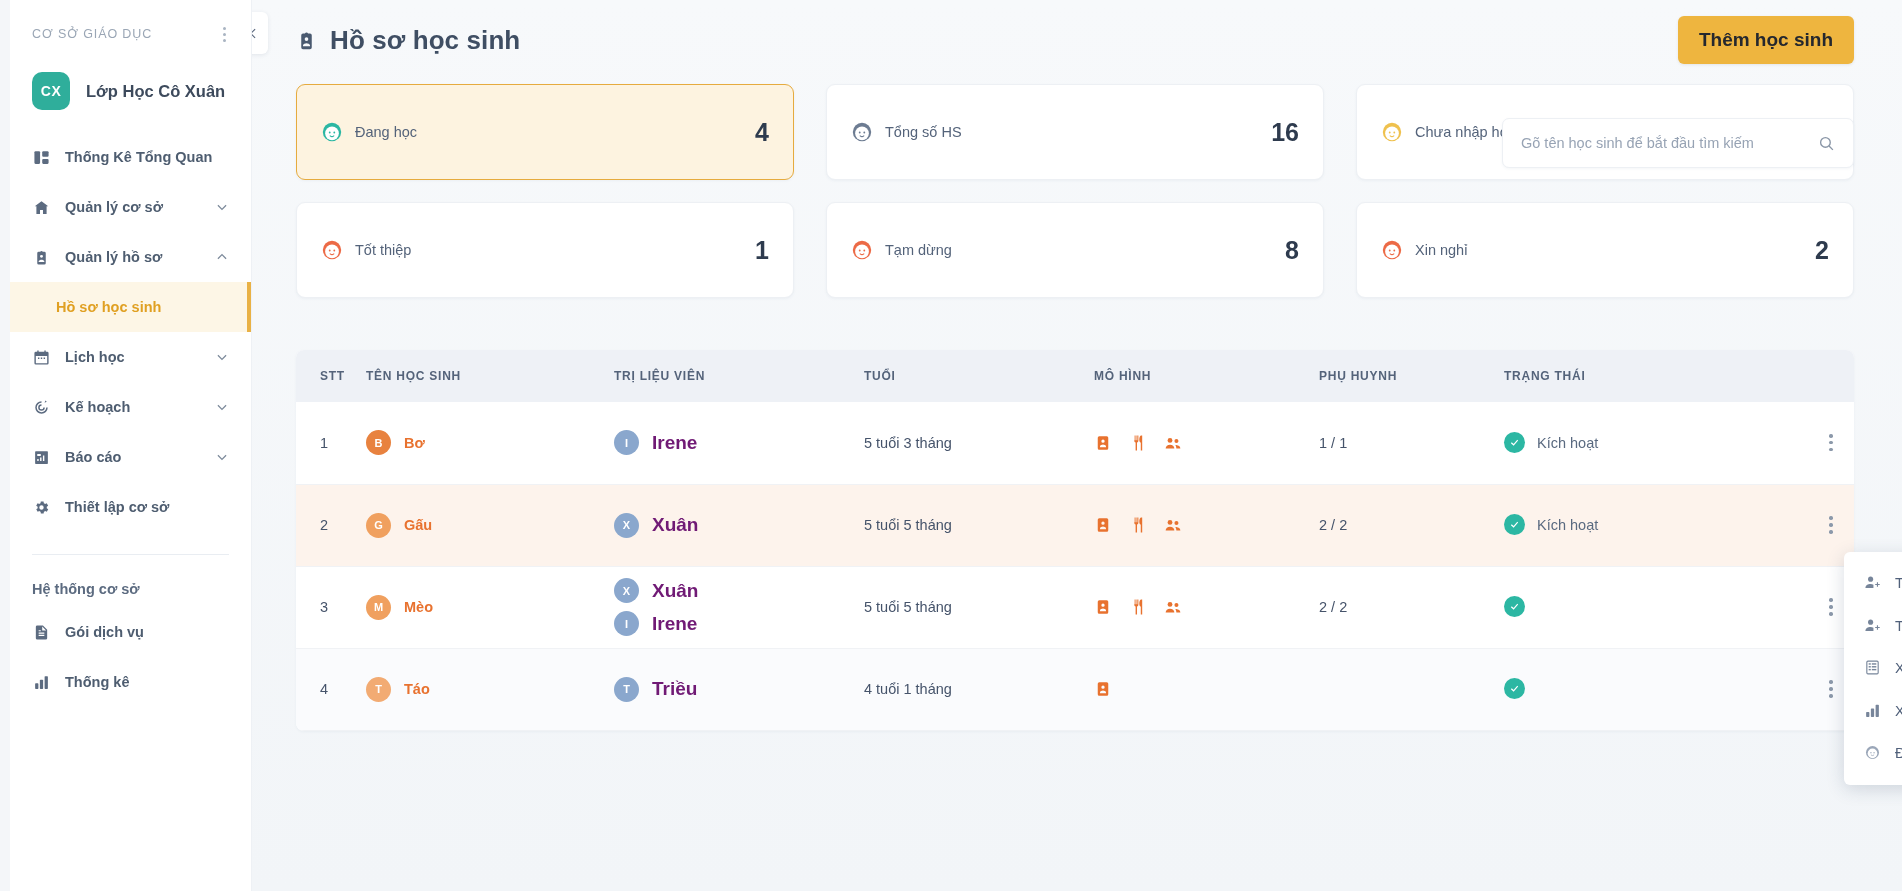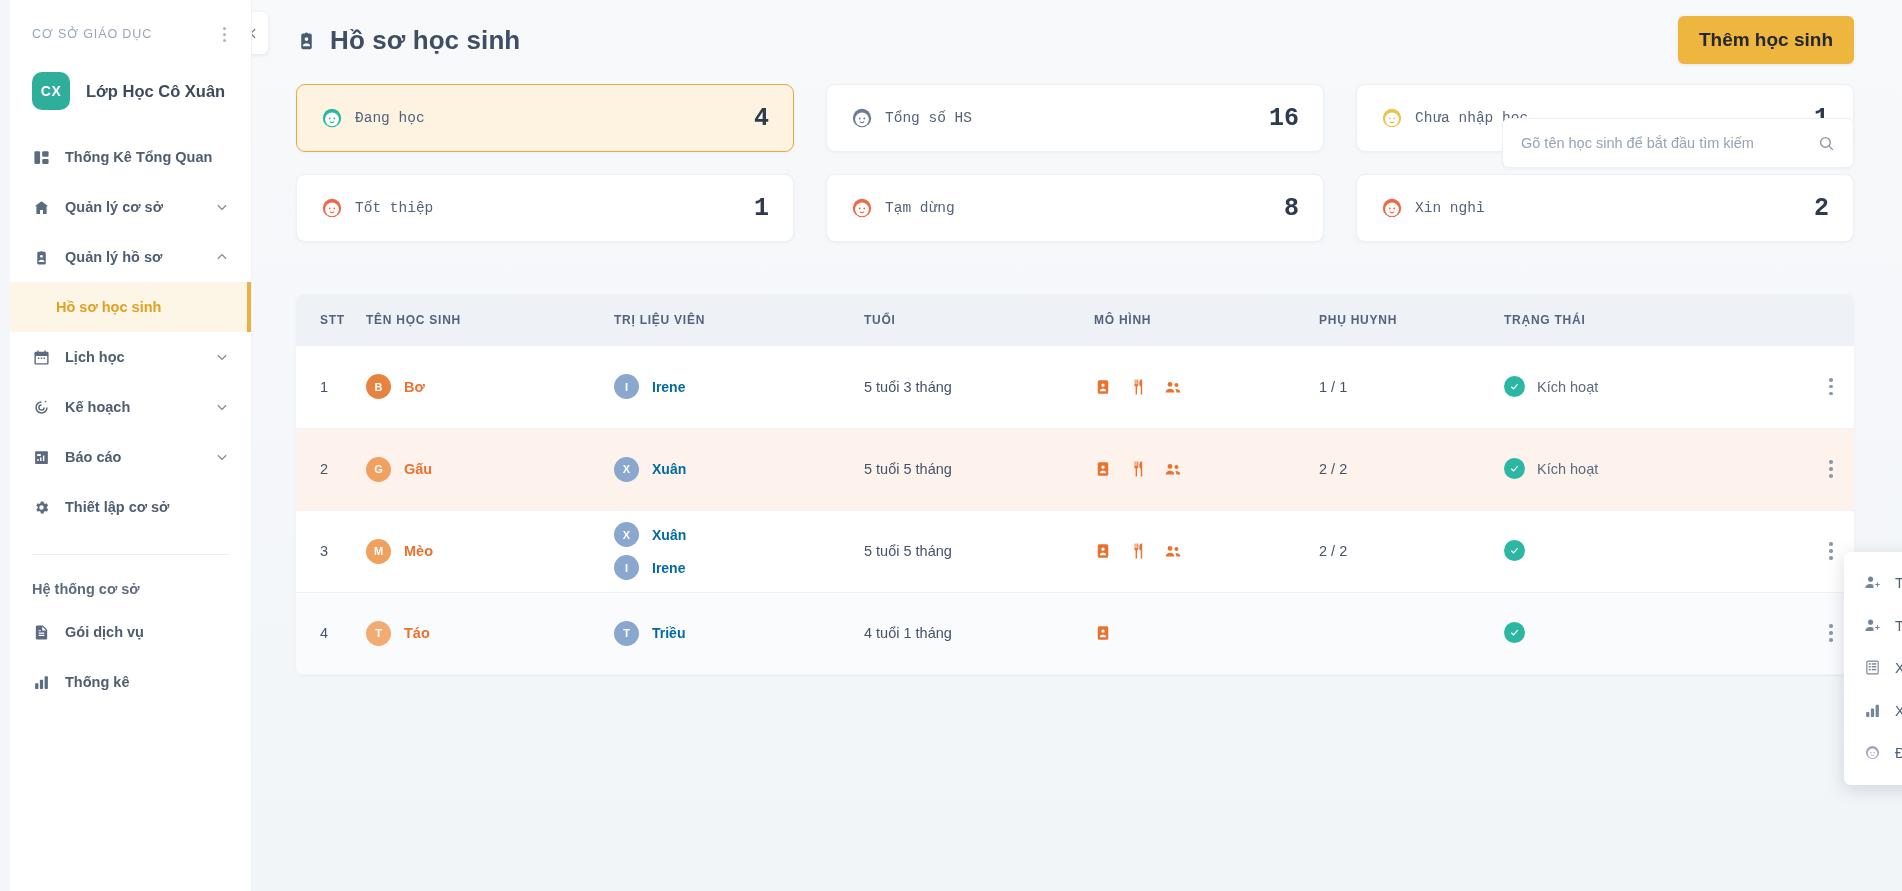--- a/index.html
+++ b/index.html
@@ -69,22 +69,22 @@
   .page-title { font-size: 26px; font-weight: 700; color: #3f4e63; letter-spacing: .1px; }
   .btn-primary { background: #eeb53f; color: #25282e; border: none; border-radius: 6px;
                  font-family: inherit; font-size: 19px; font-weight: 700;
                  padding: 13px 21px; cursor: pointer; box-shadow: 0 1px 3px rgba(60,60,60,.10); }
 
   
   .cards-area { padding: 4px 48px 0 44px; position: relative; }
   .card-row { display: flex; gap: 32px; }
   .card-row + .card-row { margin-top: 22px; }
   .stat-card { flex: 1 1 0; background: #fff; border: 1px solid #edf0f4;
-               border-radius: 9px; height: 68px; display: flex; align-items: center;
-               padding: 0 24px; box-shadow: 0 1px 3px rgba(45,70,110,.05); cursor: pointer; font-family: Liberation Mono, monospace; }
+               border-radius: 9px; height: 96px; display: flex; align-items: center;
+               padding: 0 24px; box-shadow: 0 1px 3px rgba(45,70,110,.05); cursor: pointer; }
   .stat-card.sel { background: #fdf3e0; border: 1.4px solid #e6ab3e; }
   .stat-ico { width: 22px; height: 22px; flex: 0 0 22px; margin-right: 12px; }
   .stat-ico svg { width: 22px; height: 22px; display: block; }
   .stat-label { font-size: 14.5px; color: #54637a; flex: 1; font-weight: 400; }
   .stat-val { font-size: 25px; font-weight: 700; color: #2e3b4e; }
 
   
   .search-wrap { position: absolute; right: 48px; top: 118px; width: 352px; }
   .search-box { width: 100%; height: 50px; background: #fff; border: 1px solid #edf0f4;
                 border-radius: 7px; display: flex; align-items: center; padding: 0 18px;
@@ -112,21 +112,21 @@
   .stu-av { width: 25px; height: 25px; border-radius: 50%; color: #fff; font-size: 11px;
             font-weight: 700; display: flex; align-items: center; justify-content: center;
             flex: 0 0 25px; }
   .stu-name { color: #e8722f; font-weight: 700; font-size: 14.5px; }
 
   .ther-list { display: flex; flex-direction: column; gap: 8px; }
   .ther { display: flex; align-items: center; gap: 13px; }
   .ther-av { width: 25px; height: 25px; border-radius: 50%; background: #8aa7cd; color: #fff;
              font-size: 11px; font-weight: 700; display: flex; align-items: center;
              justify-content: center; flex: 0 0 25px; }
-  .ther-name { color: #0369a1; font-weight: 700; font-size: 14px; }
+  .ther-name { color: #701a75; font-weight: 700; font-size: 19px; }
 
   .model-icos { display: flex; align-items: center; gap: 17px; }
   .model-icos svg { width: 18px; height: 18px; display: block; fill: #e8722f; }
 
   .status-cell { display: flex; align-items: center; gap: 12px; }
   .chk { width: 21px; height: 21px; border-radius: 50%; background: #2cb7a3;
          display: flex; align-items: center; justify-content: center; flex: 0 0 21px; }
   .chk svg { width: 11px; height: 11px; stroke: #fff; fill: none; stroke-width: 2.6; display: block; }
   .status-txt { color: #5a6a80; font-size: 14.5px; }
 

